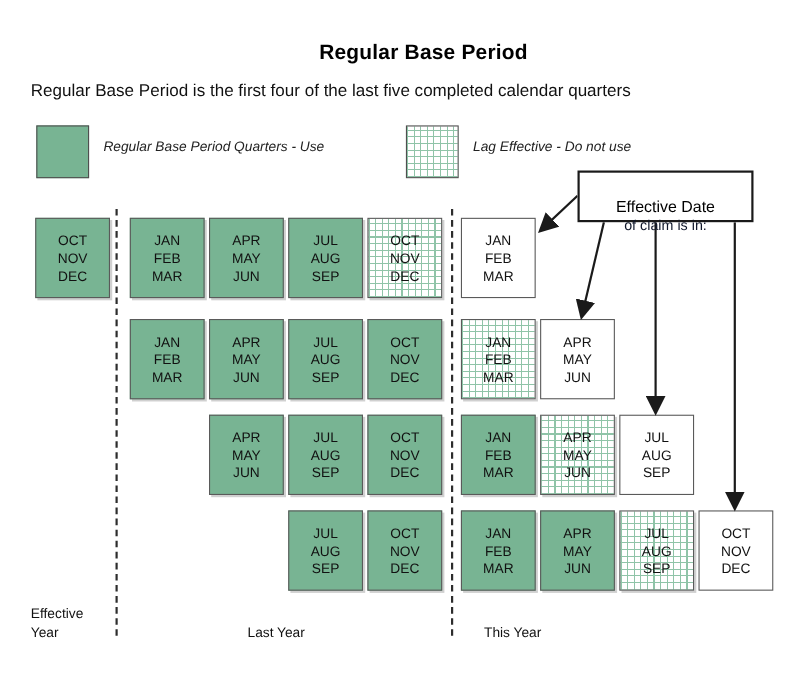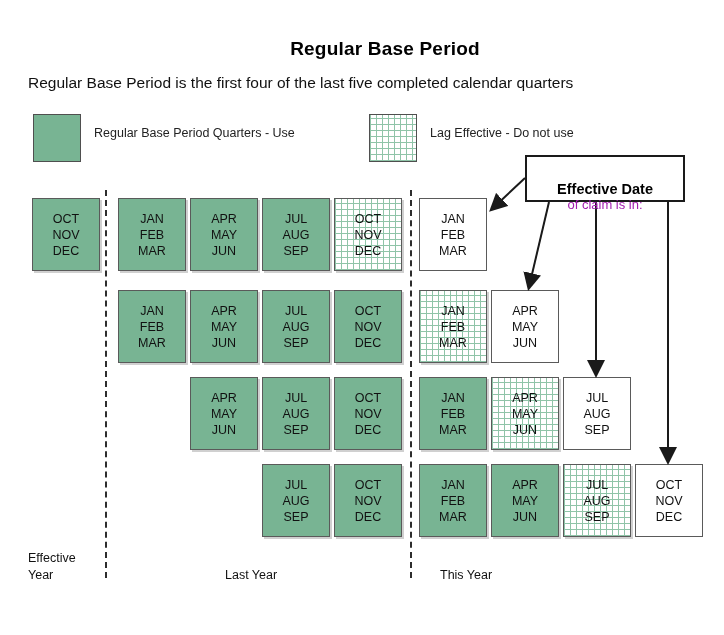--- a/index.html
+++ b/index.html
@@ -27,21 +27,21 @@
   }
   .subtitle .u{text-underline-offset:2px;}
 
   
   .legend-sw{
     position:absolute;width:48px;height:48px;
     border:1px solid #4f4f4f;
     box-sizing:border-box;
   }
   .legend-label{
-    position:absolute;font-size:12.5px;color:#222;white-space:nowrap;
+    position:absolute;font-size:12.5px;color:#222;white-space:nowrap;font-style:italic;
   }
 
   
   .fill-green{background:#78b493;}
   .fill-white{background:#ffffff;}
   .fill-lag{
     background-color:#ffffff;
     background-image:
       repeating-linear-gradient(0deg,  #8fc4a8 0px, #8fc4a8 1px, rgba(255,255,255,0) 1px, rgba(255,255,255,0) 6px),
       repeating-linear-gradient(90deg, #8fc4a8 0px, #8fc4a8 1px, rgba(255,255,255,0) 1px, rgba(255,255,255,0) 6px);
@@ -77,22 +77,22 @@
   
   .callout{
     position:absolute;
     left:525px;top:155px;width:160px;height:47px;
     border:2px solid #1a1a1a;background:#fff;
     box-sizing:border-box;
     display:flex;flex-direction:column;
     align-items:center;justify-content:center;
     z-index:5;
   }
-  .callout .c1{font-size:14.5px;font-weight:bold;color:#000;margin-top:36px;}
-  .callout .c2{font-size:13px;color:#a21caf;}
+  .callout .c1{font-size:14.5px;font-weight:normal;color:#000;margin-top:36px;}
+  .callout .c2{font-size:13px;color:#0f172a;}
 
   svg.arrows{position:absolute;left:0;top:0;width:724px;height:635px;pointer-events:none;}
 </style>
 </head>
 <body>
 
 <div id="stage">
 
   <div class="title">Regular Base Period</div>
 

